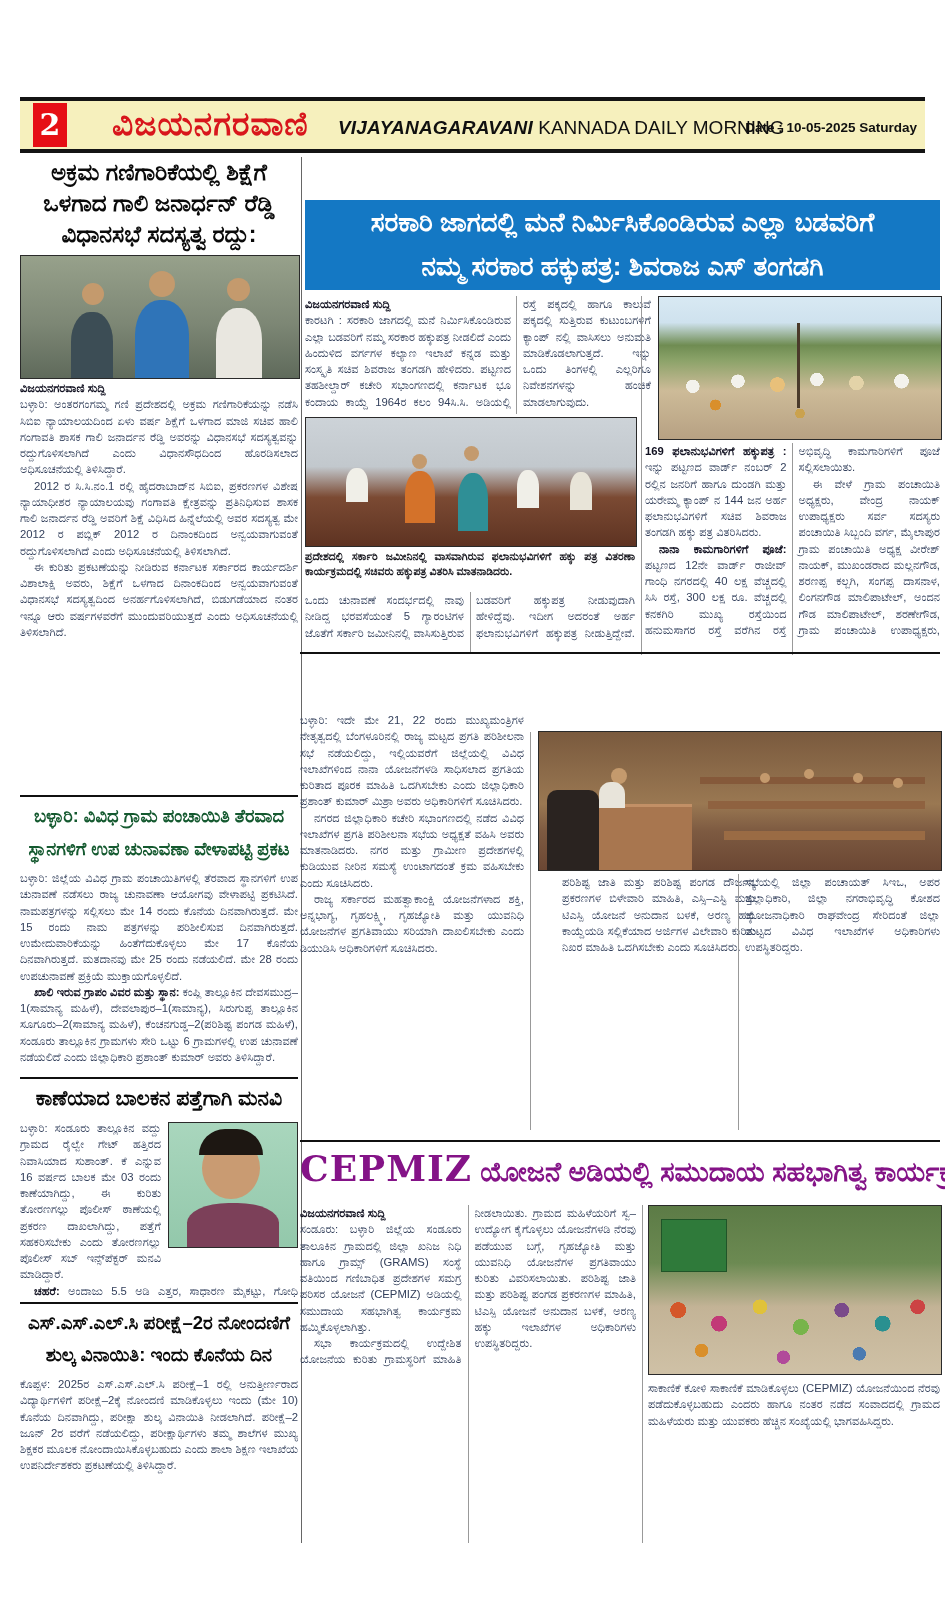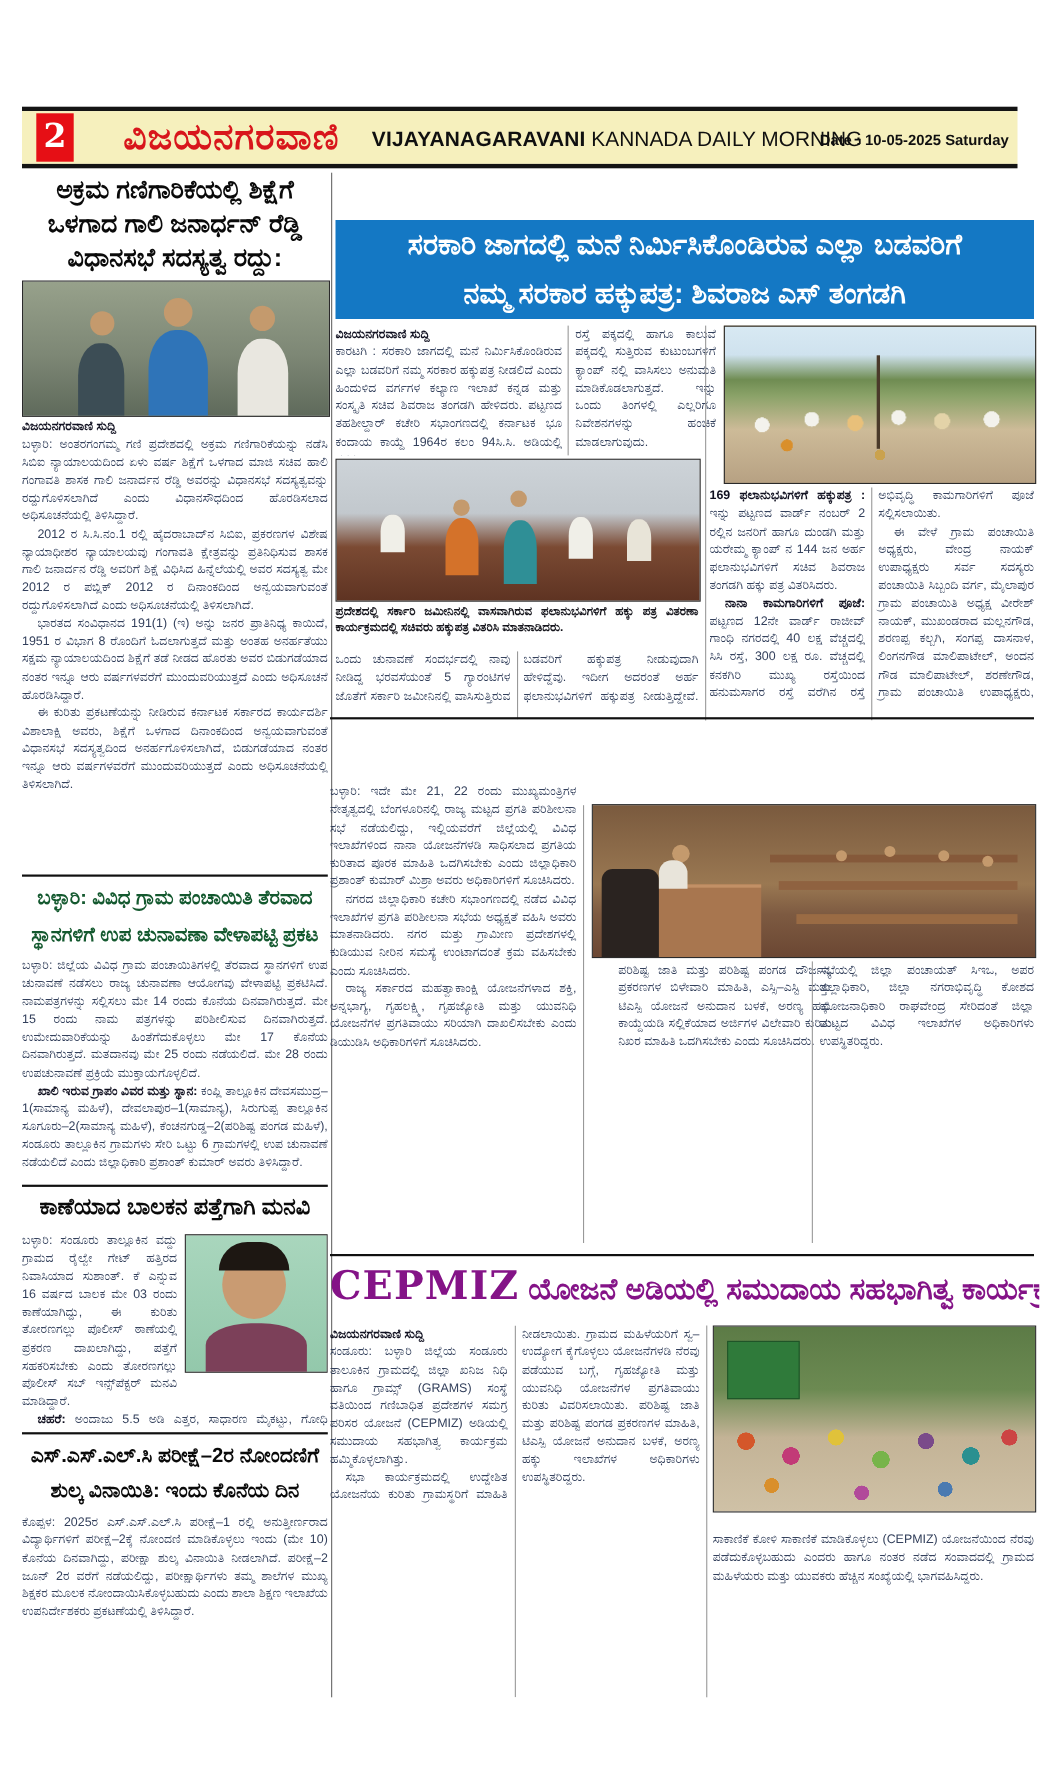--- a/index.html
+++ b/index.html
@@ -7,21 +7,21 @@
         font-family:"Liberation Sans",sans-serif;color:#111;}
   .abs{position:absolute;}
 
   
   .hdr-rule{position:absolute;left:20px;width:905px;height:4px;background:#141414;}
   .mast-band{position:absolute;left:20px;top:101px;width:905px;height:48px;background:#f6f0bd;}
   .pageno{position:absolute;left:33px;top:103px;width:34px;height:44px;background:#e60f15;
           color:#fff;font:700 30px "DejaVu Serif",serif;text-align:center;line-height:44px;}
   .mast-kn{position:absolute;left:112px;top:105px;font-size:33px;font-weight:700;color:#d8161c;letter-spacing:1px;}
   .mast-en{position:absolute;left:338px;top:117px;font-size:19px;color:#101010;white-space:nowrap;}
-  .mast-en b{letter-spacing:.2px;}
+  .mast-en b{letter-spacing:.2px;font-style:italic;}
   .hdr-date{position:absolute;right:28px;top:120px;font-size:13.5px;font-weight:700;color:#101010;}
 
   
   .btxt{font-size:11.3px;line-height:1.44;color:#33405c;text-align:justify;overflow:hidden;}
   .btxt p{margin:0;}
   .btxt p.ind{text-indent:14px;}
   .dateline{font-weight:700;color:#101020;}
   .lead{font-weight:700;color:#101020;}
   .rule-h{position:absolute;background:#101010;height:2px;}
   .rule-v{position:absolute;background:#666;width:1px;}
@@ -99,21 +99,21 @@
   .dist-c2{left:538px;top:874px;width:194px;height:256px;margin-left:24px;}
   .dist-c3{left:745px;top:874px;width:195px;height:256px;}
 
   
   .cep-head{left:300px;top:1146px;width:640px;height:52px;color:#841387;font-weight:700;
             line-height:52px;white-space:nowrap;}
   .cep-head .latin{font:700 36px "DejaVu Serif",serif;letter-spacing:1px;}
   .cep-head .kn{font-size:27px;margin-left:8px;}
   .cep-left{left:300px;top:1205px;width:336px;height:338px;column-count:2;column-gap:13px;
             column-rule:1px solid #999;}
-  .cep-right{left:648px;top:1380px;width:292px;height:158px;margin-top:12px;}
+  .cep-right{left:648px;top:1380px;width:292px;height:158px;}
 </style>
 </head>
 <body>
 
 <div class="page">
 
   <div class="hdr-rule" style="top:97px;"></div>
   <div class="mast-band"></div>
   <div class="hdr-rule" style="top:149px;"></div>
   <div class="pageno">2</div>
@@ -129,21 +129,20 @@
     <div class="ph-fig" style="left:41%;bottom:0;width:54px;height:78px;background:#2f74b8;"></div>
     <div class="ph-head" style="left:46%;top:12%;width:26px;height:26px;"></div>
     <div class="ph-fig" style="left:70%;bottom:0;width:46px;height:70px;background:#e9e7e0;"></div>
     <div class="ph-head" style="left:74%;top:18%;width:23px;height:23px;"></div>
   </div>
 
   <div class="abs lcol btxt a-body">
     <p class="dateline">ವಿಜಯನಗರವಾಣಿ ಸುದ್ದಿ</p>
     <p>ಬಳ್ಳಾರಿ: ಅಂತರಗಂಗಮ್ಮ ಗಣಿ ಪ್ರದೇಶದಲ್ಲಿ ಅಕ್ರಮ ಗಣಿಗಾರಿಕೆಯನ್ನು ನಡೆಸಿ ಸಿಬಿಐ ನ್ಯಾಯಾಲಯದಿಂದ ಏಳು ವರ್ಷ ಶಿಕ್ಷೆಗೆ ಒಳಗಾದ ಮಾಜಿ ಸಚಿವ ಹಾಲಿ ಗಂಗಾವತಿ ಶಾಸಕ ಗಾಲಿ ಜನಾರ್ದನ ರೆಡ್ಡಿ ಅವರನ್ನು ವಿಧಾನಸಭೆ ಸದಸ್ಯತ್ವವನ್ನು ರದ್ದುಗೊಳಿಸಲಾಗಿದೆ ಎಂದು ವಿಧಾನಸೌಧದಿಂದ ಹೊರಡಿಸಲಾದ ಅಧಿಸೂಚನೆಯಲ್ಲಿ ತಿಳಿಸಿದ್ದಾರೆ.</p>
     <p class="ind">2012 ರ ಸಿ.ಸಿ.ನಂ.1 ರಲ್ಲಿ ಹೈದರಾಬಾದ್‌ನ ಸಿಬಿಐ, ಪ್ರಕರಣಗಳ ವಿಶೇಷ ನ್ಯಾಯಾಧೀಶರ ನ್ಯಾಯಾಲಯವು ಗಂಗಾವತಿ ಕ್ಷೇತ್ರವನ್ನು ಪ್ರತಿನಿಧಿಸುವ ಶಾಸಕ ಗಾಲಿ ಜನಾರ್ದನ ರೆಡ್ಡಿ ಅವರಿಗೆ ಶಿಕ್ಷೆ ವಿಧಿಸಿದ ಹಿನ್ನೆಲೆಯಲ್ಲಿ ಅವರ ಸದಸ್ಯತ್ವ ಮೇ 2012 ರ ಪಬ್ಲಿಕ್ 2012 ರ ದಿನಾಂಕದಿಂದ ಅನ್ವಯವಾಗುವಂತೆ ರದ್ದುಗೊಳಿಸಲಾಗಿದೆ ಎಂದು ಅಧಿಸೂಚನೆಯಲ್ಲಿ ತಿಳಿಸಲಾಗಿದೆ.</p>
-    <p class="ind">ಭಾರತದ ಸಂವಿಧಾನದ 191(1) (ಇ) ಅನ್ನು ಜನರ ಪ್ರಾತಿನಿಧ್ಯ ಕಾಯಿದೆ, 1951 ರ ವಿಭಾಗ 8 ರೊಂದಿಗೆ ಓದಲಾಗುತ್ತದೆ ಮತ್ತು ಅಂತಹ ಅನರ್ಹತೆಯು ಸಕ್ಷಮ ನ್ಯಾಯಾಲಯದಿಂದ ಶಿಕ್ಷೆಗೆ ತಡೆ ನೀಡದ ಹೊರತು ಅವರ ಬಿಡುಗಡೆಯಾದ ನಂತರ ಇನ್ನೂ ಆರು ವರ್ಷಗಳವರೆಗೆ ಮುಂದುವರಿಯುತ್ತದೆ ಎಂದು ಅಧಿಸೂಚನೆ ಹೊರಡಿಸಿದ್ದಾರೆ.</p>
     <p class="ind">ಈ ಕುರಿತು ಪ್ರಕಟಣೆಯನ್ನು ನೀಡಿರುವ ಕರ್ನಾಟಕ ಸರ್ಕಾರದ ಕಾರ್ಯದರ್ಶಿ ವಿಶಾಲಾಕ್ಷಿ ಅವರು, ಶಿಕ್ಷೆಗೆ ಒಳಗಾದ ದಿನಾಂಕದಿಂದ ಅನ್ವಯವಾಗುವಂತೆ ವಿಧಾನಸಭೆ ಸದಸ್ಯತ್ವದಿಂದ ಅನರ್ಹಗೊಳಿಸಲಾಗಿದೆ, ಬಿಡುಗಡೆಯಾದ ನಂತರ ಇನ್ನೂ ಆರು ವರ್ಷಗಳವರೆಗೆ ಮುಂದುವರಿಯುತ್ತದೆ ಎಂದು ಅಧಿಸೂಚನೆಯಲ್ಲಿ ತಿಳಿಸಲಾಗಿದೆ.</p>
   </div>
 
   <div class="rule-h" style="left:20px;top:795px;width:278px;"></div>
   <div class="abs lcol b-head">ಬಳ್ಳಾರಿ: ವಿವಿಧ ಗ್ರಾಮ ಪಂಚಾಯಿತಿ ತೆರವಾದ ಸ್ಥಾನಗಳಿಗೆ ಉಪ ಚುನಾವಣಾ ವೇಳಾಪಟ್ಟಿ ಪ್ರಕಟ</div>
   <div class="abs lcol btxt b-body">
     <p>ಬಳ್ಳಾರಿ: ಜಿಲ್ಲೆಯ ವಿವಿಧ ಗ್ರಾಮ ಪಂಚಾಯಿತಿಗಳಲ್ಲಿ ತೆರವಾದ ಸ್ಥಾನಗಳಿಗೆ ಉಪ ಚುನಾವಣೆ ನಡೆಸಲು ರಾಜ್ಯ ಚುನಾವಣಾ ಆಯೋಗವು ವೇಳಾಪಟ್ಟಿ ಪ್ರಕಟಿಸಿದೆ. ನಾಮಪತ್ರಗಳನ್ನು ಸಲ್ಲಿಸಲು ಮೇ 14 ರಂದು ಕೊನೆಯ ದಿನವಾಗಿರುತ್ತದೆ. ಮೇ 15 ರಂದು ನಾಮ ಪತ್ರಗಳನ್ನು ಪರಿಶೀಲಿಸುವ ದಿನವಾಗಿರುತ್ತದೆ. ಉಮೇದುವಾರಿಕೆಯನ್ನು ಹಿಂತೆಗೆದುಕೊಳ್ಳಲು ಮೇ 17 ಕೊನೆಯ ದಿನವಾಗಿರುತ್ತದೆ. ಮತದಾನವು ಮೇ 25 ರಂದು ನಡೆಯಲಿದೆ. ಮೇ 28 ರಂದು ಉಪಚುನಾವಣೆ ಪ್ರಕ್ರಿಯೆ ಮುಕ್ತಾಯಗೊಳ್ಳಲಿದೆ.</p>
     <p class="ind"><b class="lead">ಖಾಲಿ ಇರುವ ಗ್ರಾಪಂ ವಿವರ ಮತ್ತು ಸ್ಥಾನ:</b> <span>ಕಂಪ್ಲಿ ತಾಲ್ಲೂಕಿನ ದೇವಸಮುದ್ರ–1(ಸಾಮಾನ್ಯ ಮಹಿಳೆ), ದೇವಲಾಪುರ–1(ಸಾಮಾನ್ಯ), ಸಿರುಗುಪ್ಪ ತಾಲ್ಲೂಕಿನ ಸೂಗೂರು–2(ಸಾಮಾನ್ಯ ಮಹಿಳೆ), ಕೆಂಚನಗುಡ್ಡ–2(ಪರಿಶಿಷ್ಟ ಪಂಗಡ ಮಹಿಳೆ), ಸಂಡೂರು ತಾಲ್ಲೂಕಿನ ಗ್ರಾಮಗಳು ಸೇರಿ ಒಟ್ಟು 6 ಗ್ರಾಮಗಳಲ್ಲಿ ಉಪ ಚುನಾವಣೆ ನಡೆಯಲಿದೆ ಎಂದು ಜಿಲ್ಲಾಧಿಕಾರಿ ಪ್ರಶಾಂತ್ ಕುಮಾರ್ ಅವರು ತಿಳಿಸಿದ್ದಾರೆ.</span></p>
   </div>
 

